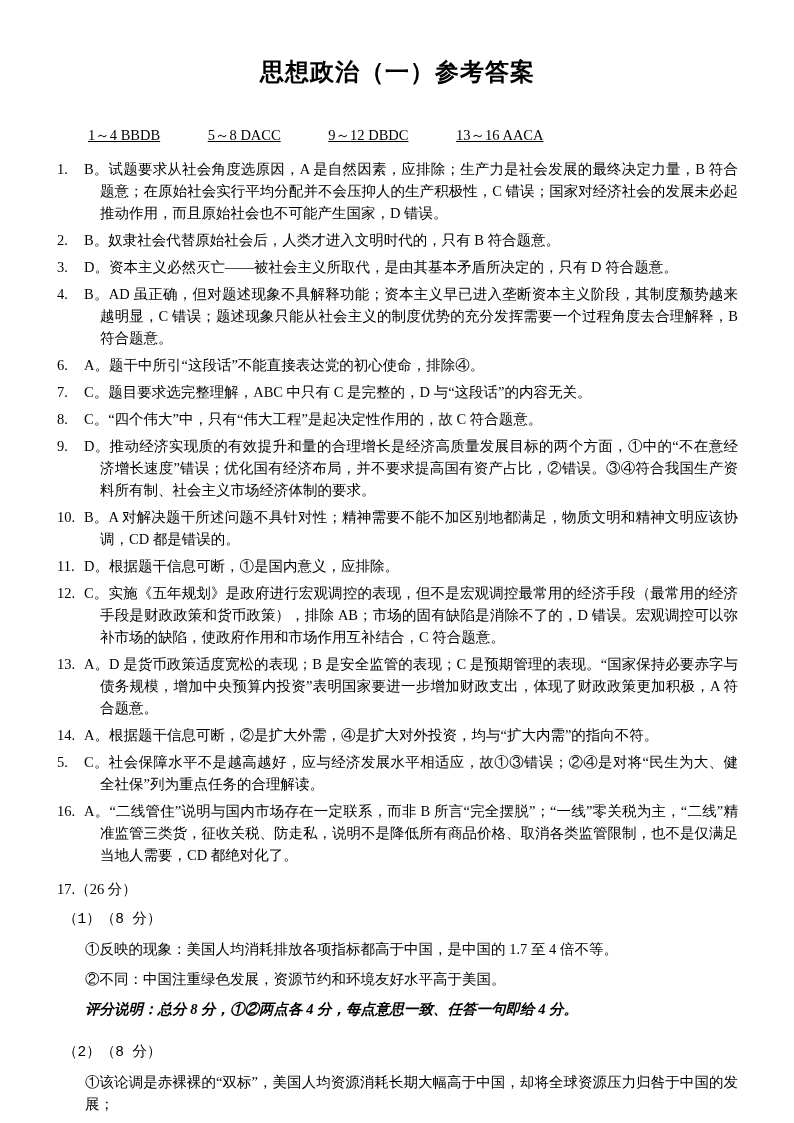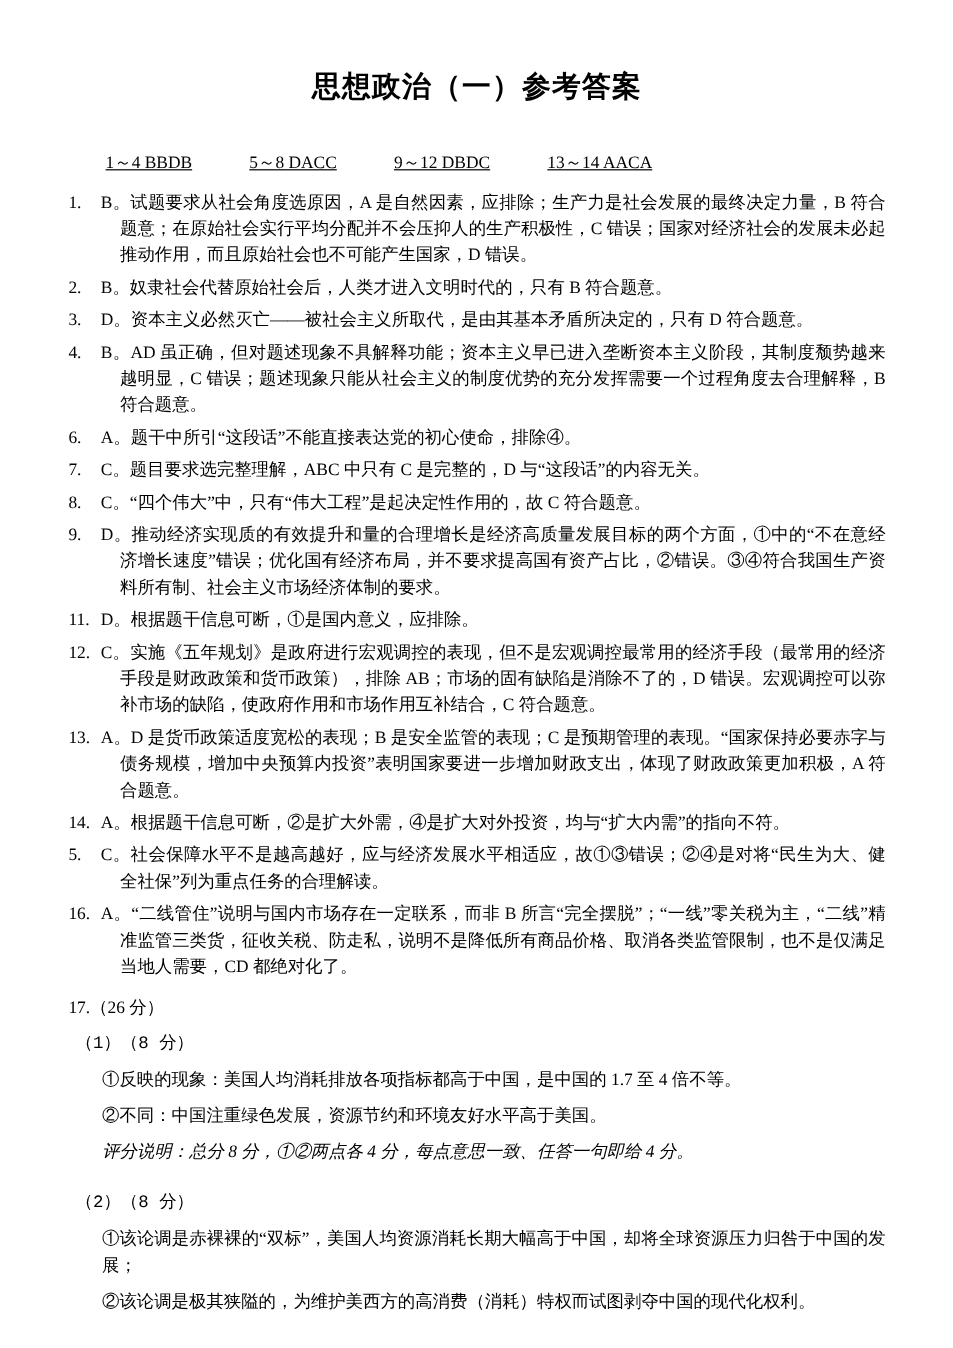--- a/index.html
+++ b/index.html
@@ -42,45 +42,47 @@
     padding-left: 28px;
     line-height: 22px;
     margin-bottom: 8px;
     text-align: justify;
   }
   .note {
     padding-left: 28px;
     line-height: 22px;
     margin-bottom: 21px;
     font-style: italic;
+    font-weight: bold;
   }
 </style>
 </head>
 <body>
 
 <div class="page">
 
   <h1 class="title">思想政治（一）参考答案</h1>
 
   <div class="answer-key">
     <span class="group">1～4 BBDB</span>
     <span class="group">5～8 DACC</span>
     <span class="group">9～12 DBDC</span>
-    <span class="group">13～14 AACA</span>
+    <span class="group">13～16 AACA</span>
   </div>
 
   <div class="items">
     <div class="item"><span class="num">1.</span><span class="body">B。试题要求从社会角度选原因，A 是自然因素，应排除；生产力是社会发展的最终决定力量，B 符合题意；在原始社会实行平均分配并不会压抑人的生产积极性，C 错误；国家对经济社会的发展未必起推动作用，而且原始社会也不可能产生国家，D 错误。</span></div>
     <div class="item"><span class="num">2.</span><span class="body">B。奴隶社会代替原始社会后，人类才进入文明时代的，只有 B 符合题意。</span></div>
     <div class="item"><span class="num">3.</span><span class="body">D。资本主义必然灭亡——被社会主义所取代，是由其基本矛盾所决定的，只有 D 符合题意。</span></div>
     <div class="item"><span class="num">4.</span><span class="body">B。AD 虽正确，但对题述现象不具解释功能；资本主义早已进入垄断资本主义阶段，其制度颓势越来越明显，C 错误；题述现象只能从社会主义的制度优势的充分发挥需要一个过程角度去合理解释，B 符合题意。</span></div>
     <div class="item"><span class="num">6.</span><span class="body">A。题干中所引“这段话”不能直接表达党的初心使命，排除④。</span></div>
     <div class="item"><span class="num">7.</span><span class="body">C。题目要求选完整理解，ABC 中只有 C 是完整的，D 与“这段话”的内容无关。</span></div>
     <div class="item"><span class="num">8.</span><span class="body">C。“四个伟大”中，只有“伟大工程”是起决定性作用的，故 C 符合题意。</span></div>
     <div class="item"><span class="num">9.</span><span class="body">D。推动经济实现质的有效提升和量的合理增长是经济高质量发展目标的两个方面，①中的“不在意经济增长速度”错误；优化国有经济布局，并不要求提高国有资产占比，②错误。③④符合我国生产资料所有制、社会主义市场经济体制的要求。</span></div>
+    <div class="item"><span class="num">10.</span><span class="body">B。A 对解决题干所述问题不具针对性；精神需要不能不加区别地都满足，物质文明和精神文明应该协调，CD 都是错误的。</span></div>
     <div class="item"><span class="num">11.</span><span class="body">D。根据题干信息可断，①是国内意义，应排除。</span></div>
     <div class="item"><span class="num">12.</span><span class="body">C。实施《五年规划》是政府进行宏观调控的表现，但不是宏观调控最常用的经济手段（最常用的经济手段是财政政策和货币政策），排除 AB；市场的固有缺陷是消除不了的，D 错误。宏观调控可以弥补市场的缺陷，使政府作用和市场作用互补结合，C 符合题意。</span></div>
     <div class="item"><span class="num">13.</span><span class="body">A。D 是货币政策适度宽松的表现；B 是安全监管的表现；C 是预期管理的表现。“国家保持必要赤字与债务规模，增加中央预算内投资”表明国家要进一步增加财政支出，体现了财政政策更加积极，A 符合题意。</span></div>
     <div class="item"><span class="num">14.</span><span class="body">A。根据题干信息可断，②是扩大外需，④是扩大对外投资，均与“扩大内需”的指向不符。</span></div>
     <div class="item"><span class="num">5.</span><span class="body">C。社会保障水平不是越高越好，应与经济发展水平相适应，故①③错误；②④是对将“民生为大、健全社保”列为重点任务的合理解读。</span></div>
     <div class="item"><span class="num">16.</span><span class="body">A。“二线管住”说明与国内市场存在一定联系，而非 B 所言“完全摆脱”；“一线”零关税为主，“二线”精准监管三类货，征收关税、防走私，说明不是降低所有商品价格、取消各类监管限制，也不是仅满足当地人需要，CD 都绝对化了。</span></div>
   </div>
 
   <div class="q17">
     <div class="q17-header">17.（26 分）</div>

